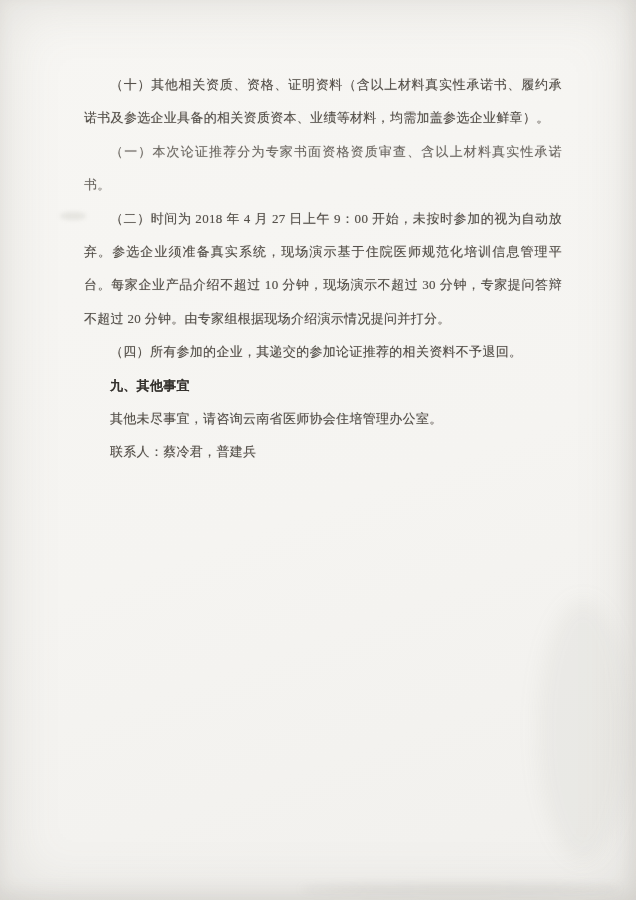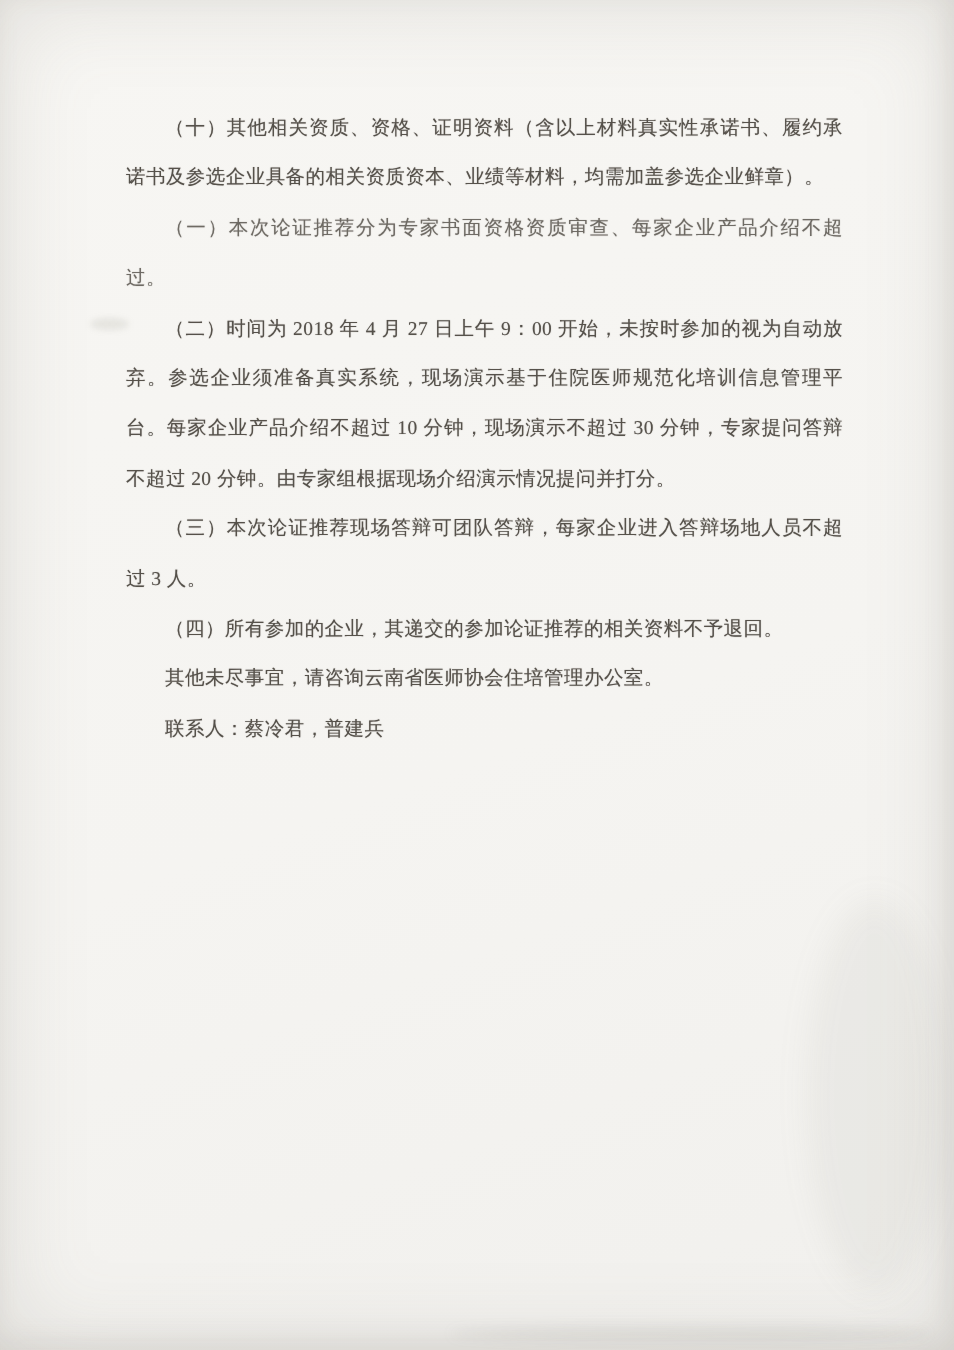--- a/index.html
+++ b/index.html
@@ -69,24 +69,24 @@
     background: rgba(130,124,116,0.10);
     filter: blur(4px);
   }
 </style>
 </head>
 <body>
 
 <div class="page">
   <div class="doc">
     <p class="para">（十）其他相关资质、资格、证明资料（含以上材料真实性承诺书、履约承诺书及参选企业具备的相关资质资本、业绩等材料，均需加盖参选企业鲜章）。</p>
-    <p class="para faint">（一）本次论证推荐分为专家书面资格资质审查、每家企业产品介绍不超过。</p>
+    <p class="para faint">（一）本次论证推荐分为专家书面资格资质审查、含以上材料真实性承诺书。</p>
     <p class="para">（二）时间为 2018 年 4 月 27 日上午 9：00 开始，未按时参加的视为自动放弃。参选企业须准备真实系统，现场演示基于住院医师规范化培训信息管理平台。每家企业产品介绍不超过 10 分钟，现场演示不超过 30 分钟，专家提问答辩不超过 20 分钟。由专家组根据现场介绍演示情况提问并打分。</p>
-    <p class="para">（三）本次论证推荐现场答辩可团队答辩，每家企业进入答辩场地人员不超过 3 人。</p>
     <p class="para">（四）所有参加的企业，其递交的参加论证推荐的相关资料不予退回。</p>
+    <p class="heading">九、其他事宜</p>
     <p class="para">其他未尽事宜，请咨询云南省医师协会住培管理办公室。</p>
     <p class="para">联系人：蔡冷君，普建兵</p>
   </div>
 
   <div class="smudge smudge-1"></div>
   <div class="smudge smudge-2"></div>
   <div class="smudge smudge-3"></div>
 </div>
 
 </body></html>

